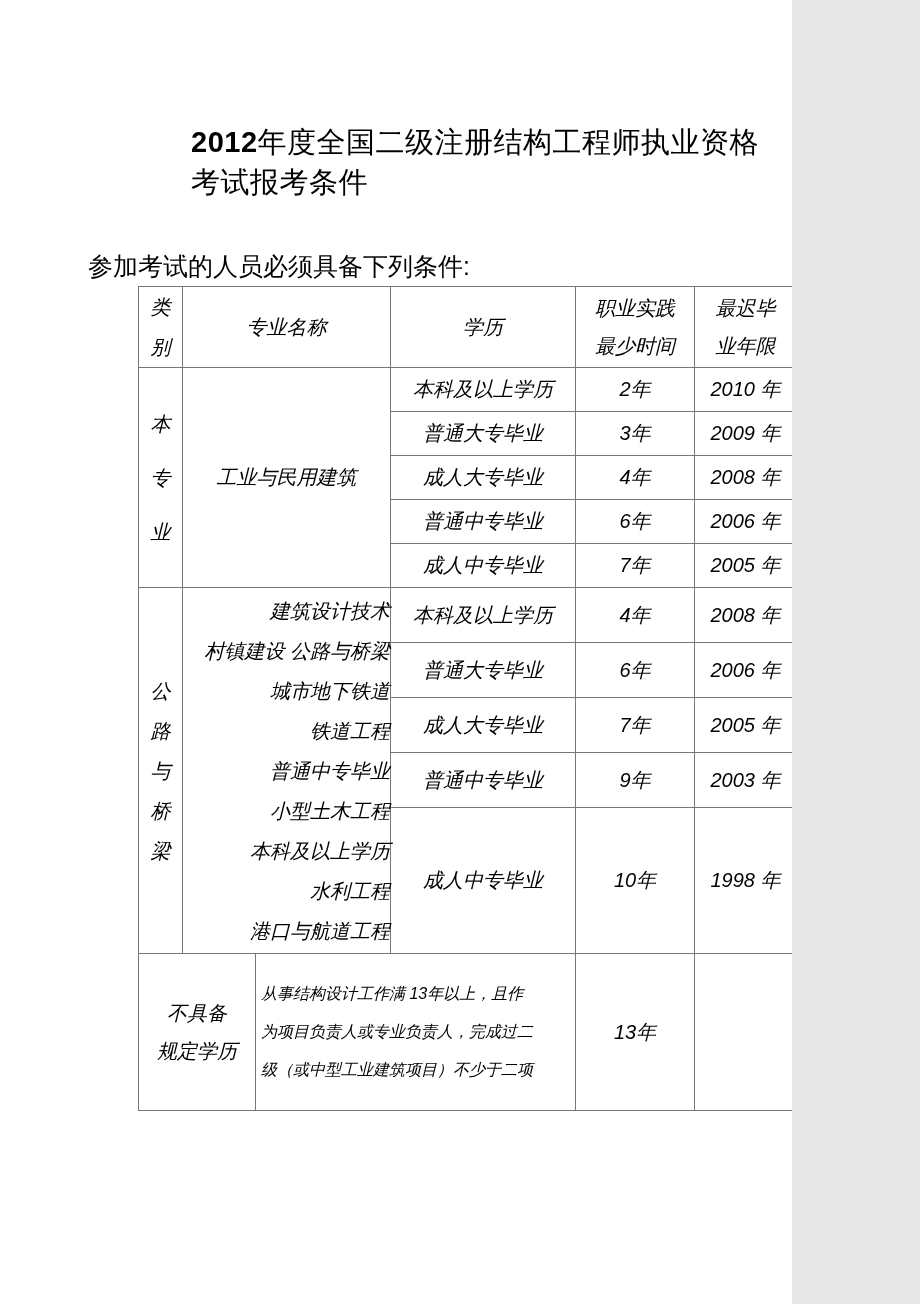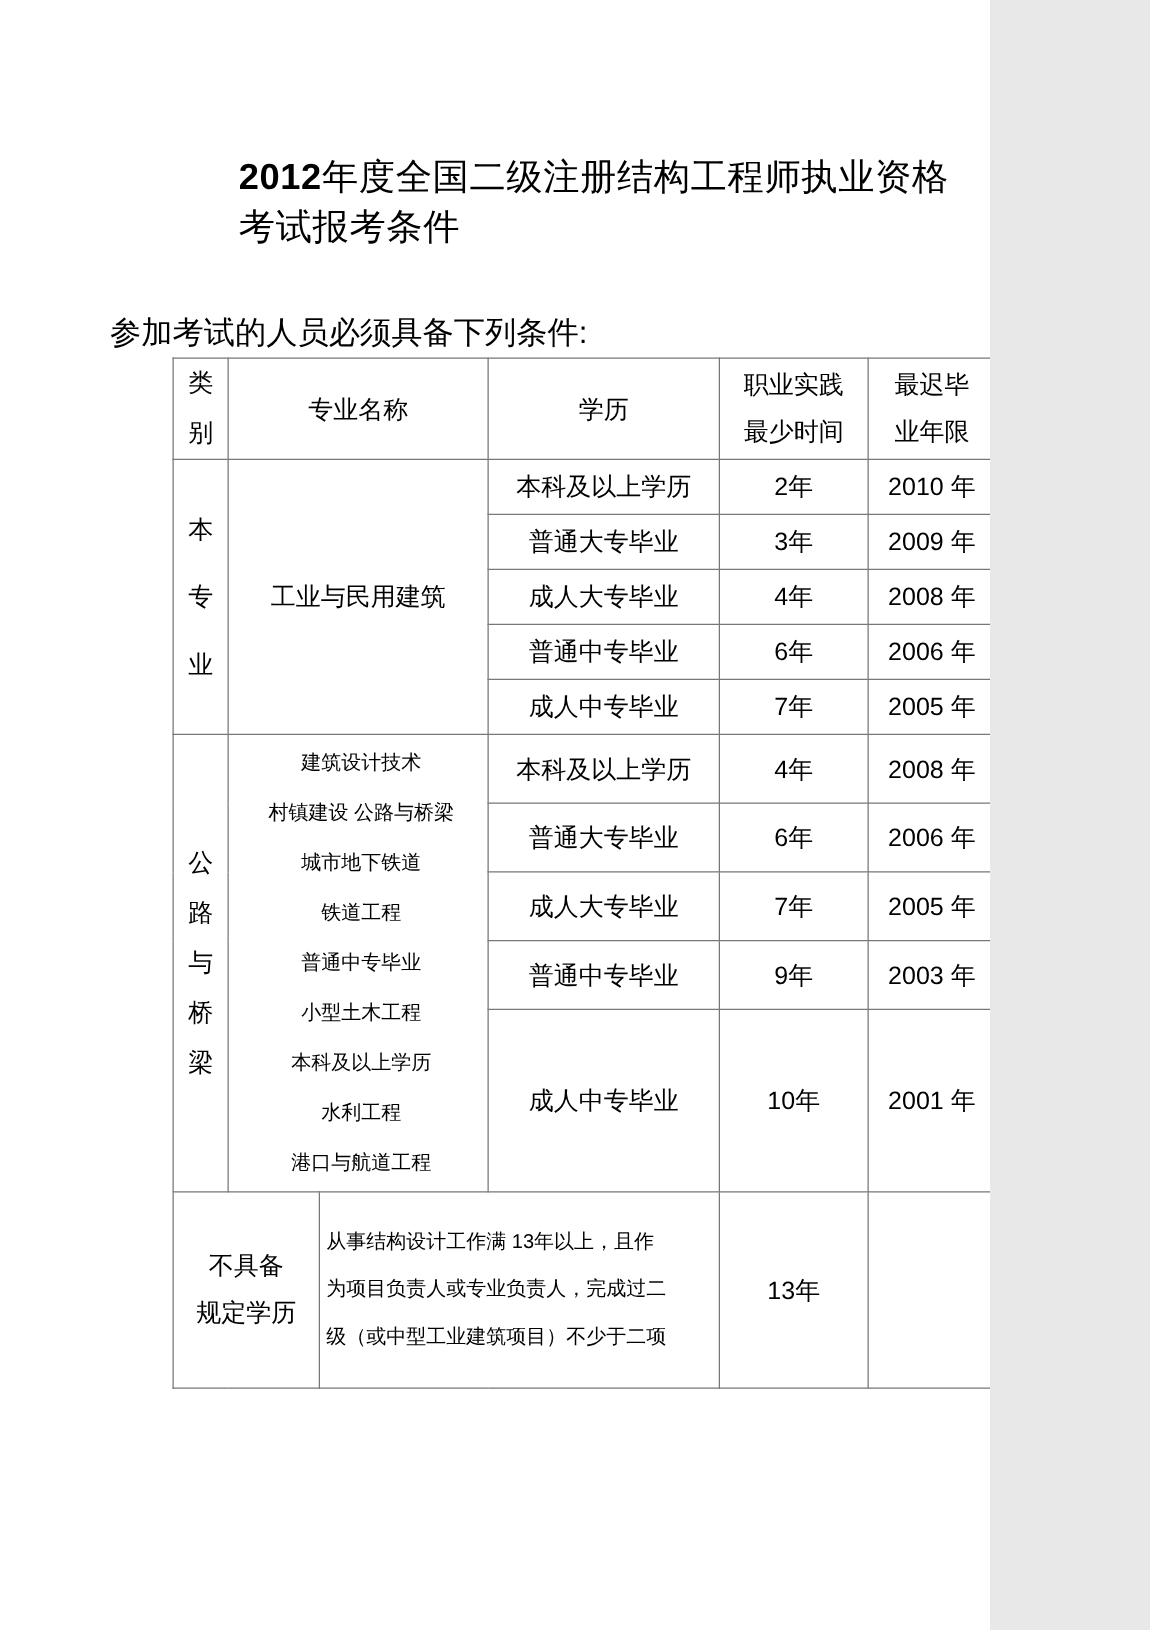--- a/index.html
+++ b/index.html
@@ -32,20 +32,21 @@
     line-height: 26px;
     color: #000000;
   }
   table.req {
     position: absolute;
     left: 138px;
     top: 286px;
     width: 658px;
     border-collapse: collapse;
     table-layout: fixed;
+    font-style: italic;
   }
   table.req td, table.req th {
     border: 1px solid #777777;
     font-weight: normal;
     font-size: 20px;
     color: #000000;
     text-align: center;
     vertical-align: middle;
     padding: 0;
   }
@@ -58,24 +59,24 @@
   .vstack {
     width: 1.25em;
     margin: 0 auto;
     word-break: break-all;
     text-align: center;
   }
   .lh54 { line-height: 54px; }
   .lh40 { line-height: 40px; }
   .left-pad18 { text-align: left; padding-left: 18px; }
   .major-list {
-    text-align: center;
+    text-align: right;
     padding-left: 5px;
     line-height: 40px;
-    font-size: 16px;
+    font-size: 20px;
   }
   .desc {
     text-align: left;
     width: 278px;
     margin-left: 5px;
     line-height: 38px;
     font-size: 16px;
   }
   .two-line { line-height: 38px; }
 </style>
@@ -180,21 +181,21 @@
       <td>2005 年</td>
     </tr>
     <tr class="rh-s2">
       <td>普通中专毕业</td>
       <td>9年</td>
       <td>2003 年</td>
     </tr>
     <tr class="rh-s2tall">
       <td>成人中专毕业</td>
       <td>10年</td>
-      <td>2001 年</td>
+      <td>1998 年</td>
     </tr>
 
     <tr class="rh-last">
       <td colspan="2">
         <div class="two-line lh40">不具备</div>
         <div class="two-line lh40">规定学历</div>
       </td>
       <td colspan="2">
         <div class="desc">从事结构设计工作满 13年以上，且作为项目负责人或专业负责人，完成过二级（或中型工业建筑项目）不少于二项</div>
       </td>

